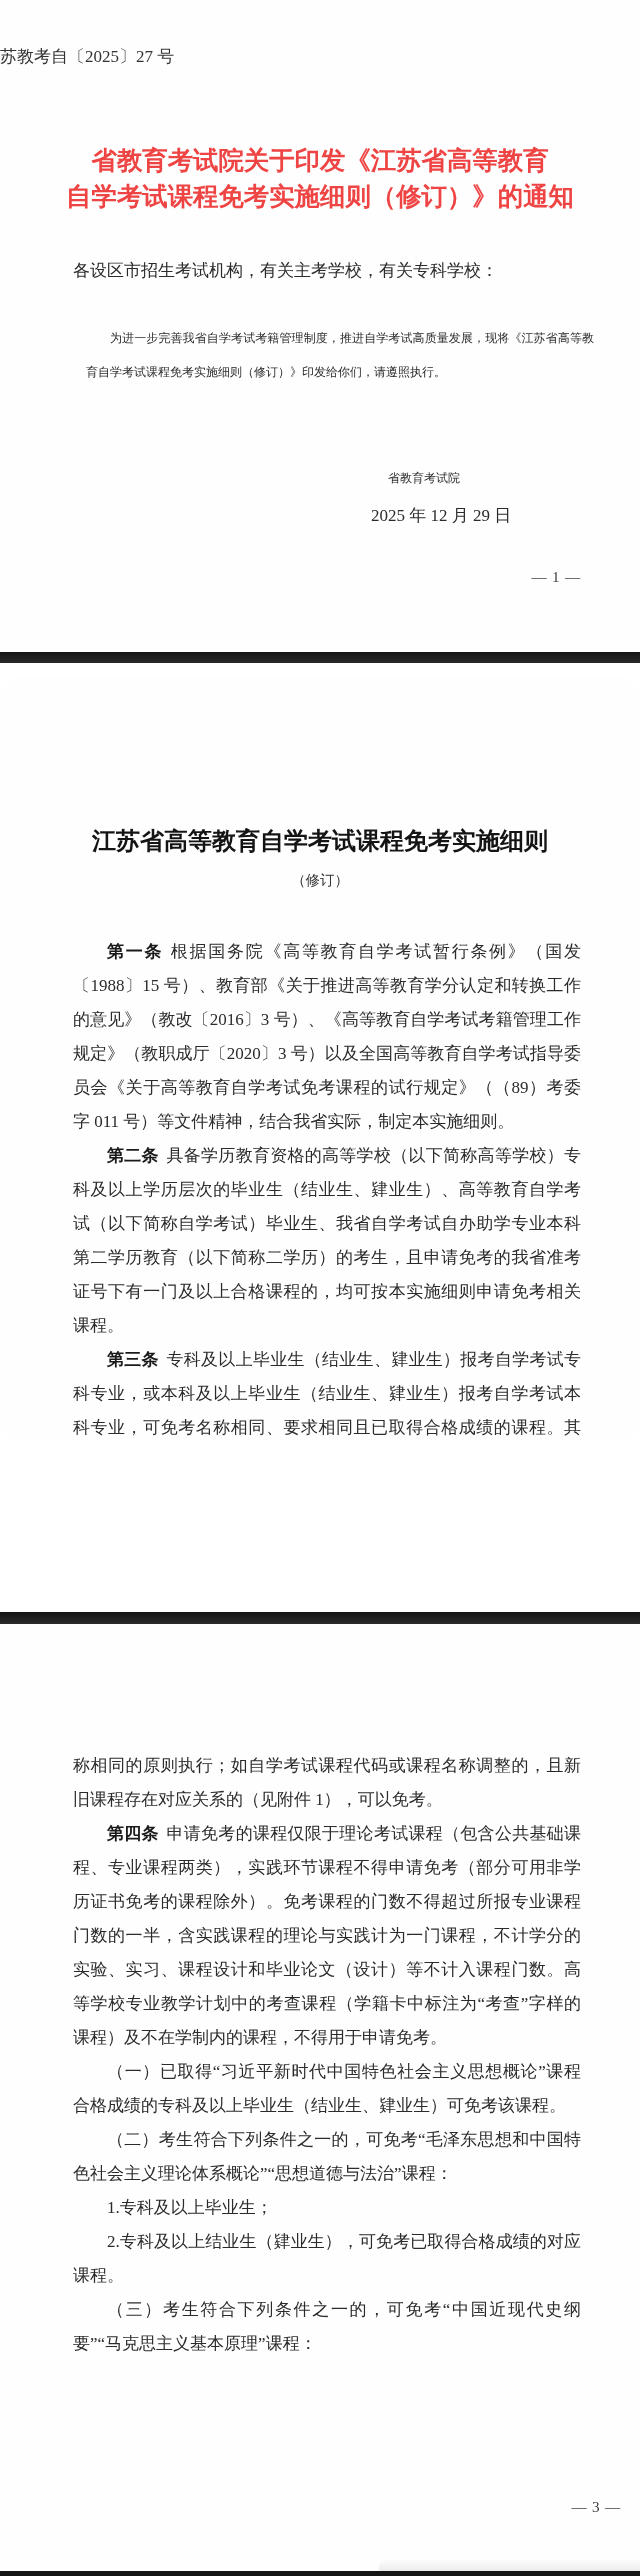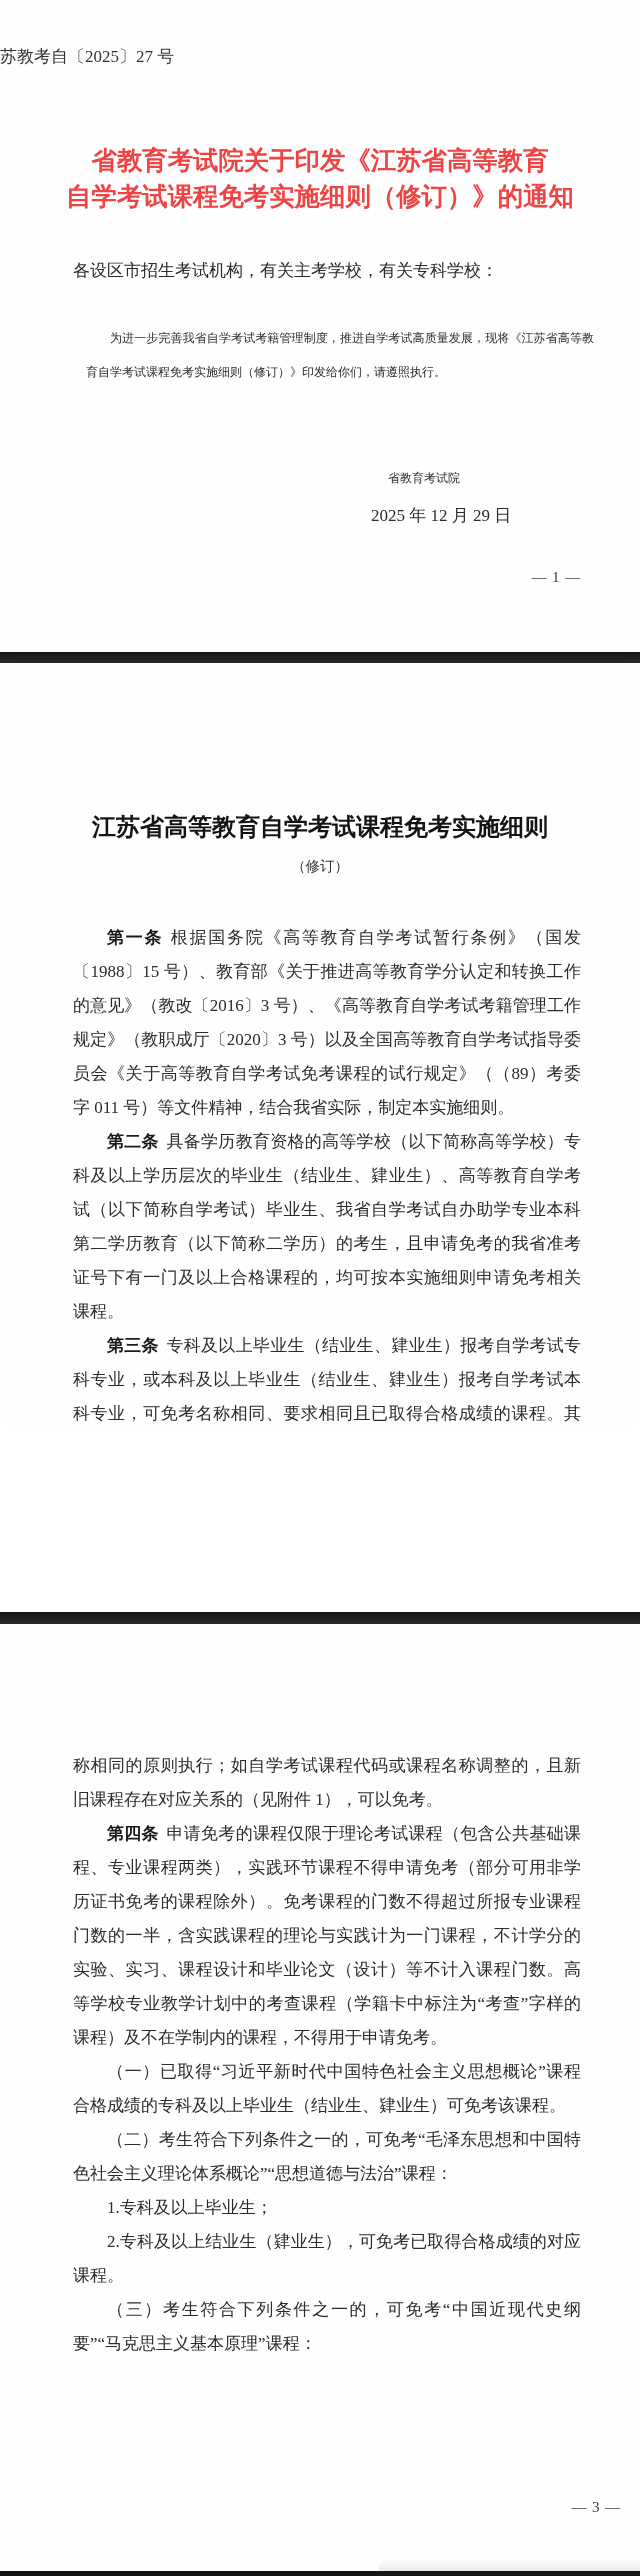--- a/index.html
+++ b/index.html
@@ -3,21 +3,21 @@
 <meta charset="utf-8">
 <style>
   html,body{margin:0;padding:0;background:#ffffff;}
   .canvas{
     position:relative;width:640px;height:2576px;margin:0;
     font-family:"Liberation Serif","DejaVu Serif",serif;
     color:#2b2b2b;overflow:hidden;background:#ffffff;
   }
   .page{position:absolute;left:0;width:640px;background:#fefefe;overflow:hidden;}
   .page1{top:0;height:652px;}
-  .page2{top:663px;height:765px;border-radius:24px;}
+  .page2{top:677px;height:765px;border-radius:24px;}
   .page3{top:1624px;height:947px;padding-left:39px;}
   .page-gap{position:absolute;left:0;width:640px;background:linear-gradient(#141414,#2a2a2a);}
   .gap1{top:652px;height:11px;}
   .gap2{top:1612px;height:12px;}
   .bottom-strip{position:absolute;left:0;top:2571px;width:640px;height:5.1px;background:#161616;}
   .scroll-thumb{position:absolute;left:379px;top:2560px;width:261px;height:11px;
     background:linear-gradient(#fbfbfb,#ececec);border-radius:7.6px 0 0 1.7px;}
   
   .doc-number{position:absolute;top:44px;left:0;width:100%;
     font-size:17px;line-height:25.4px;color:#333;}

